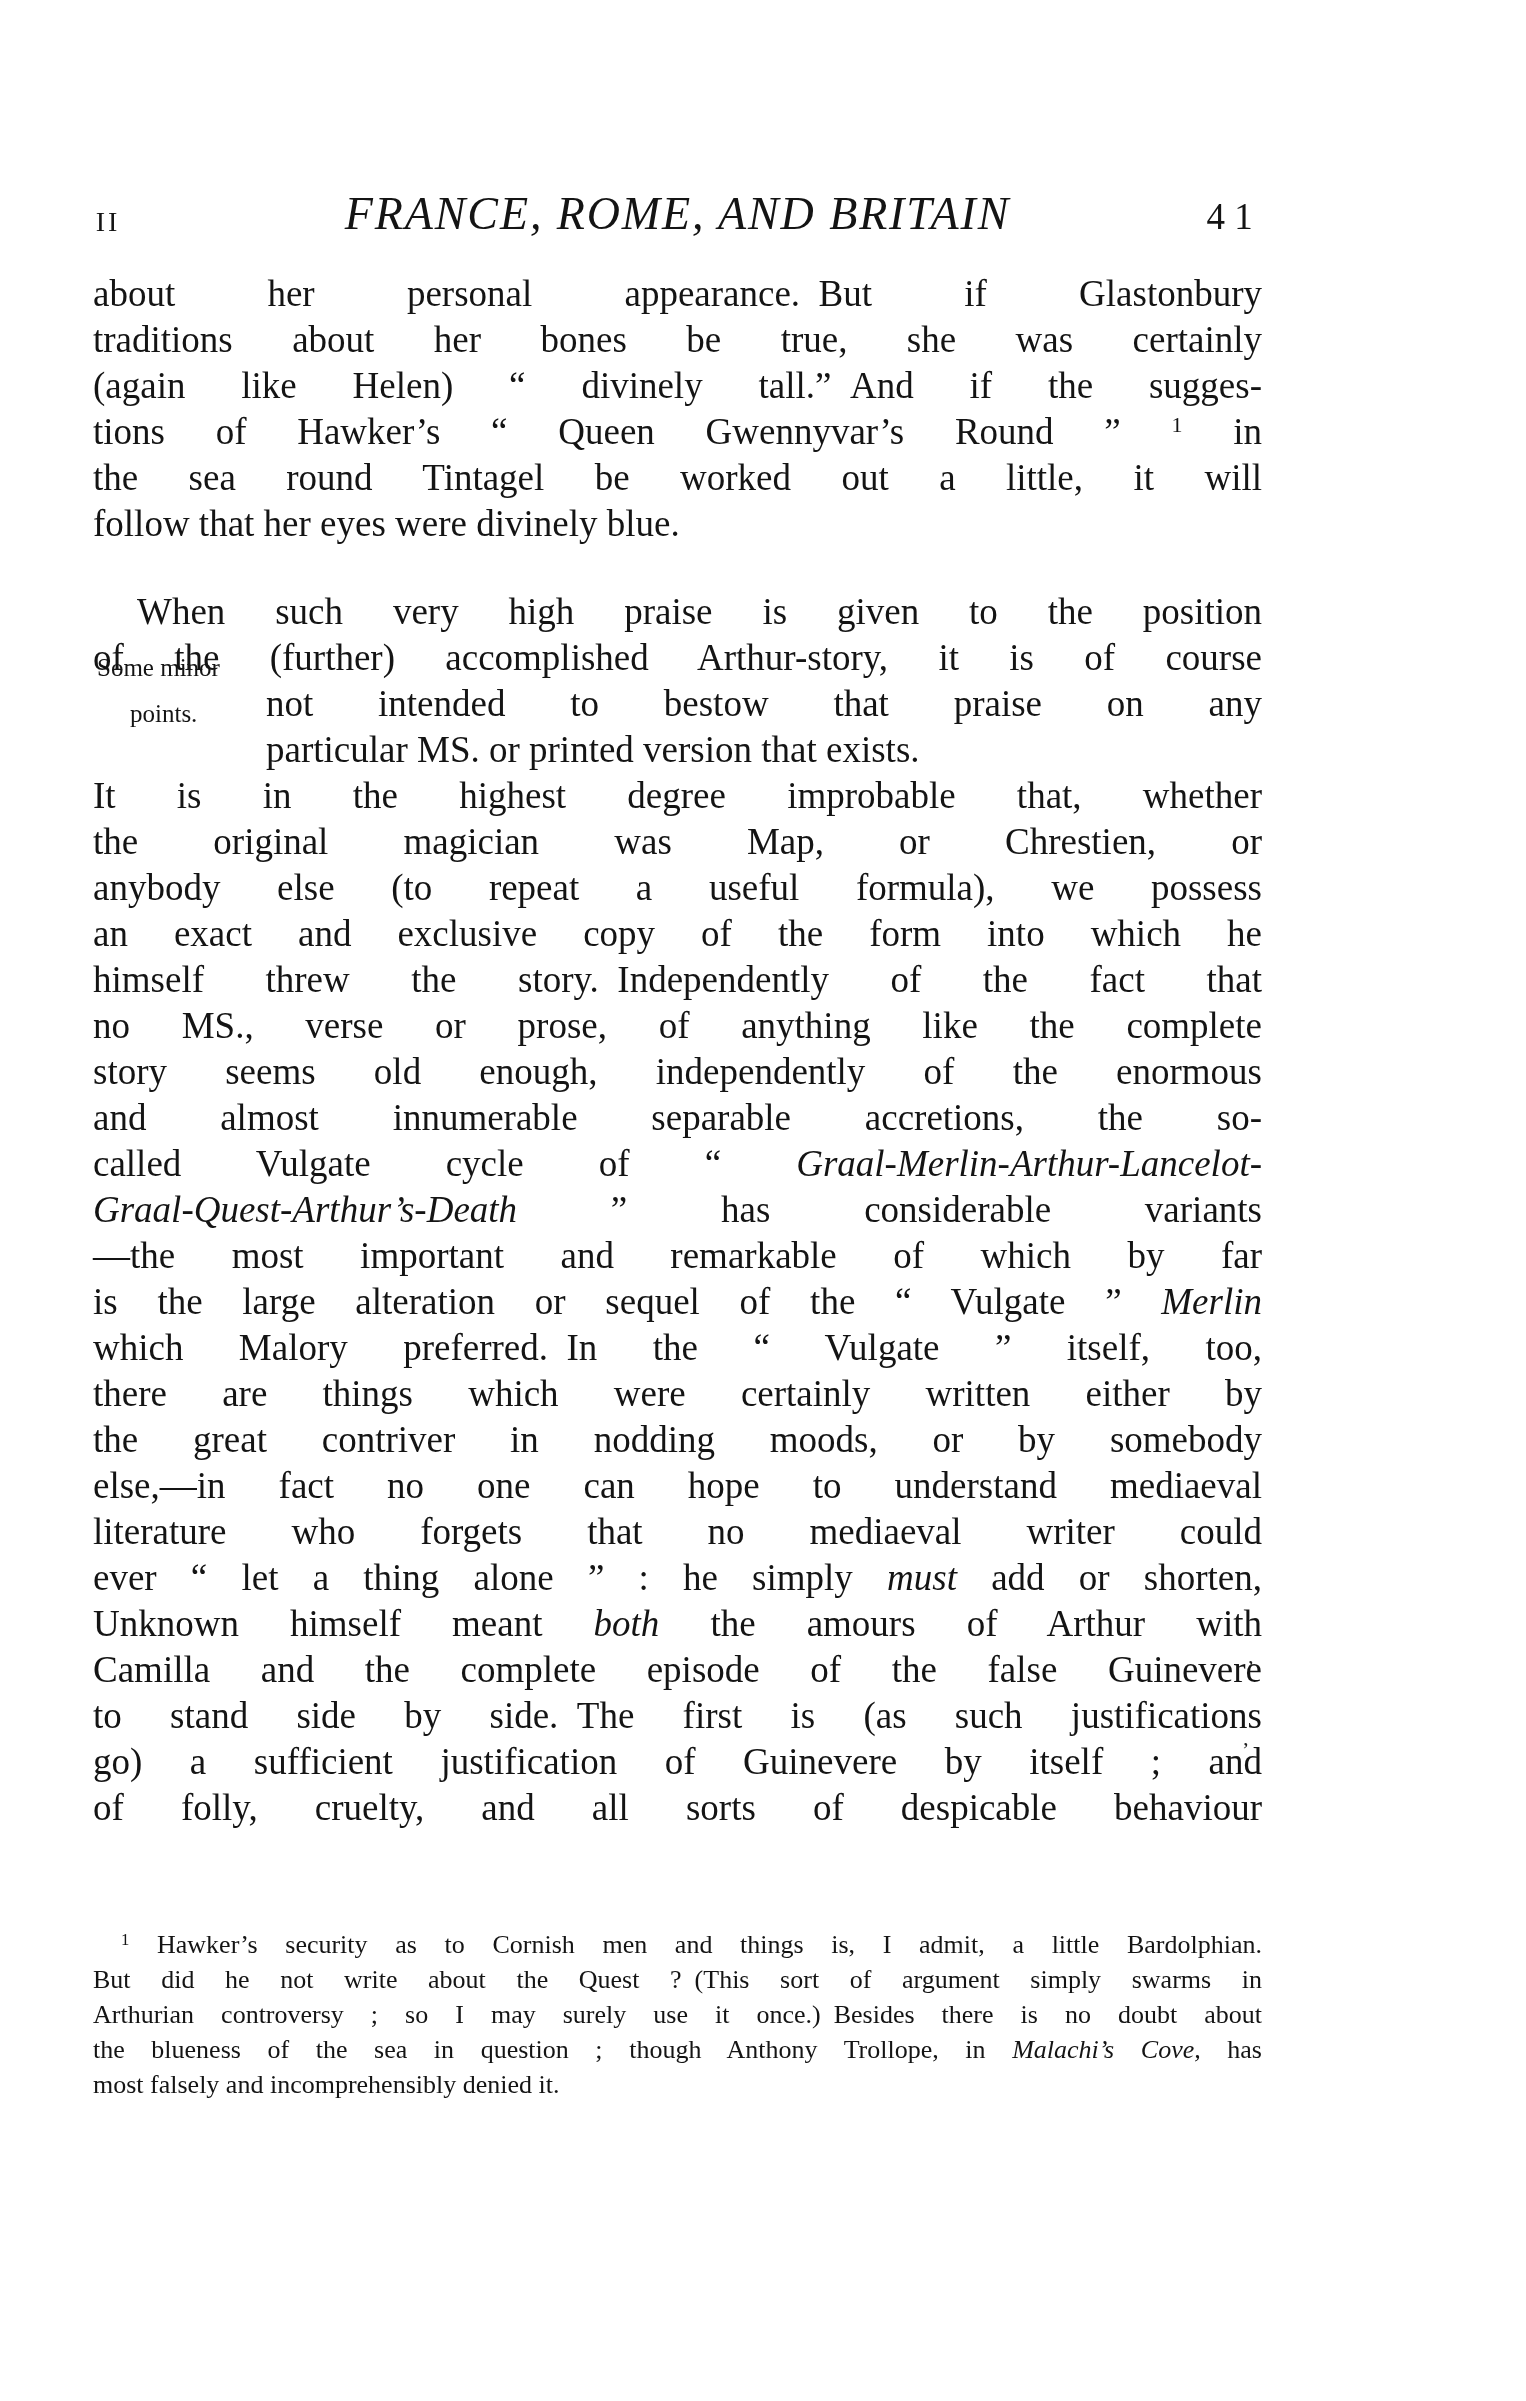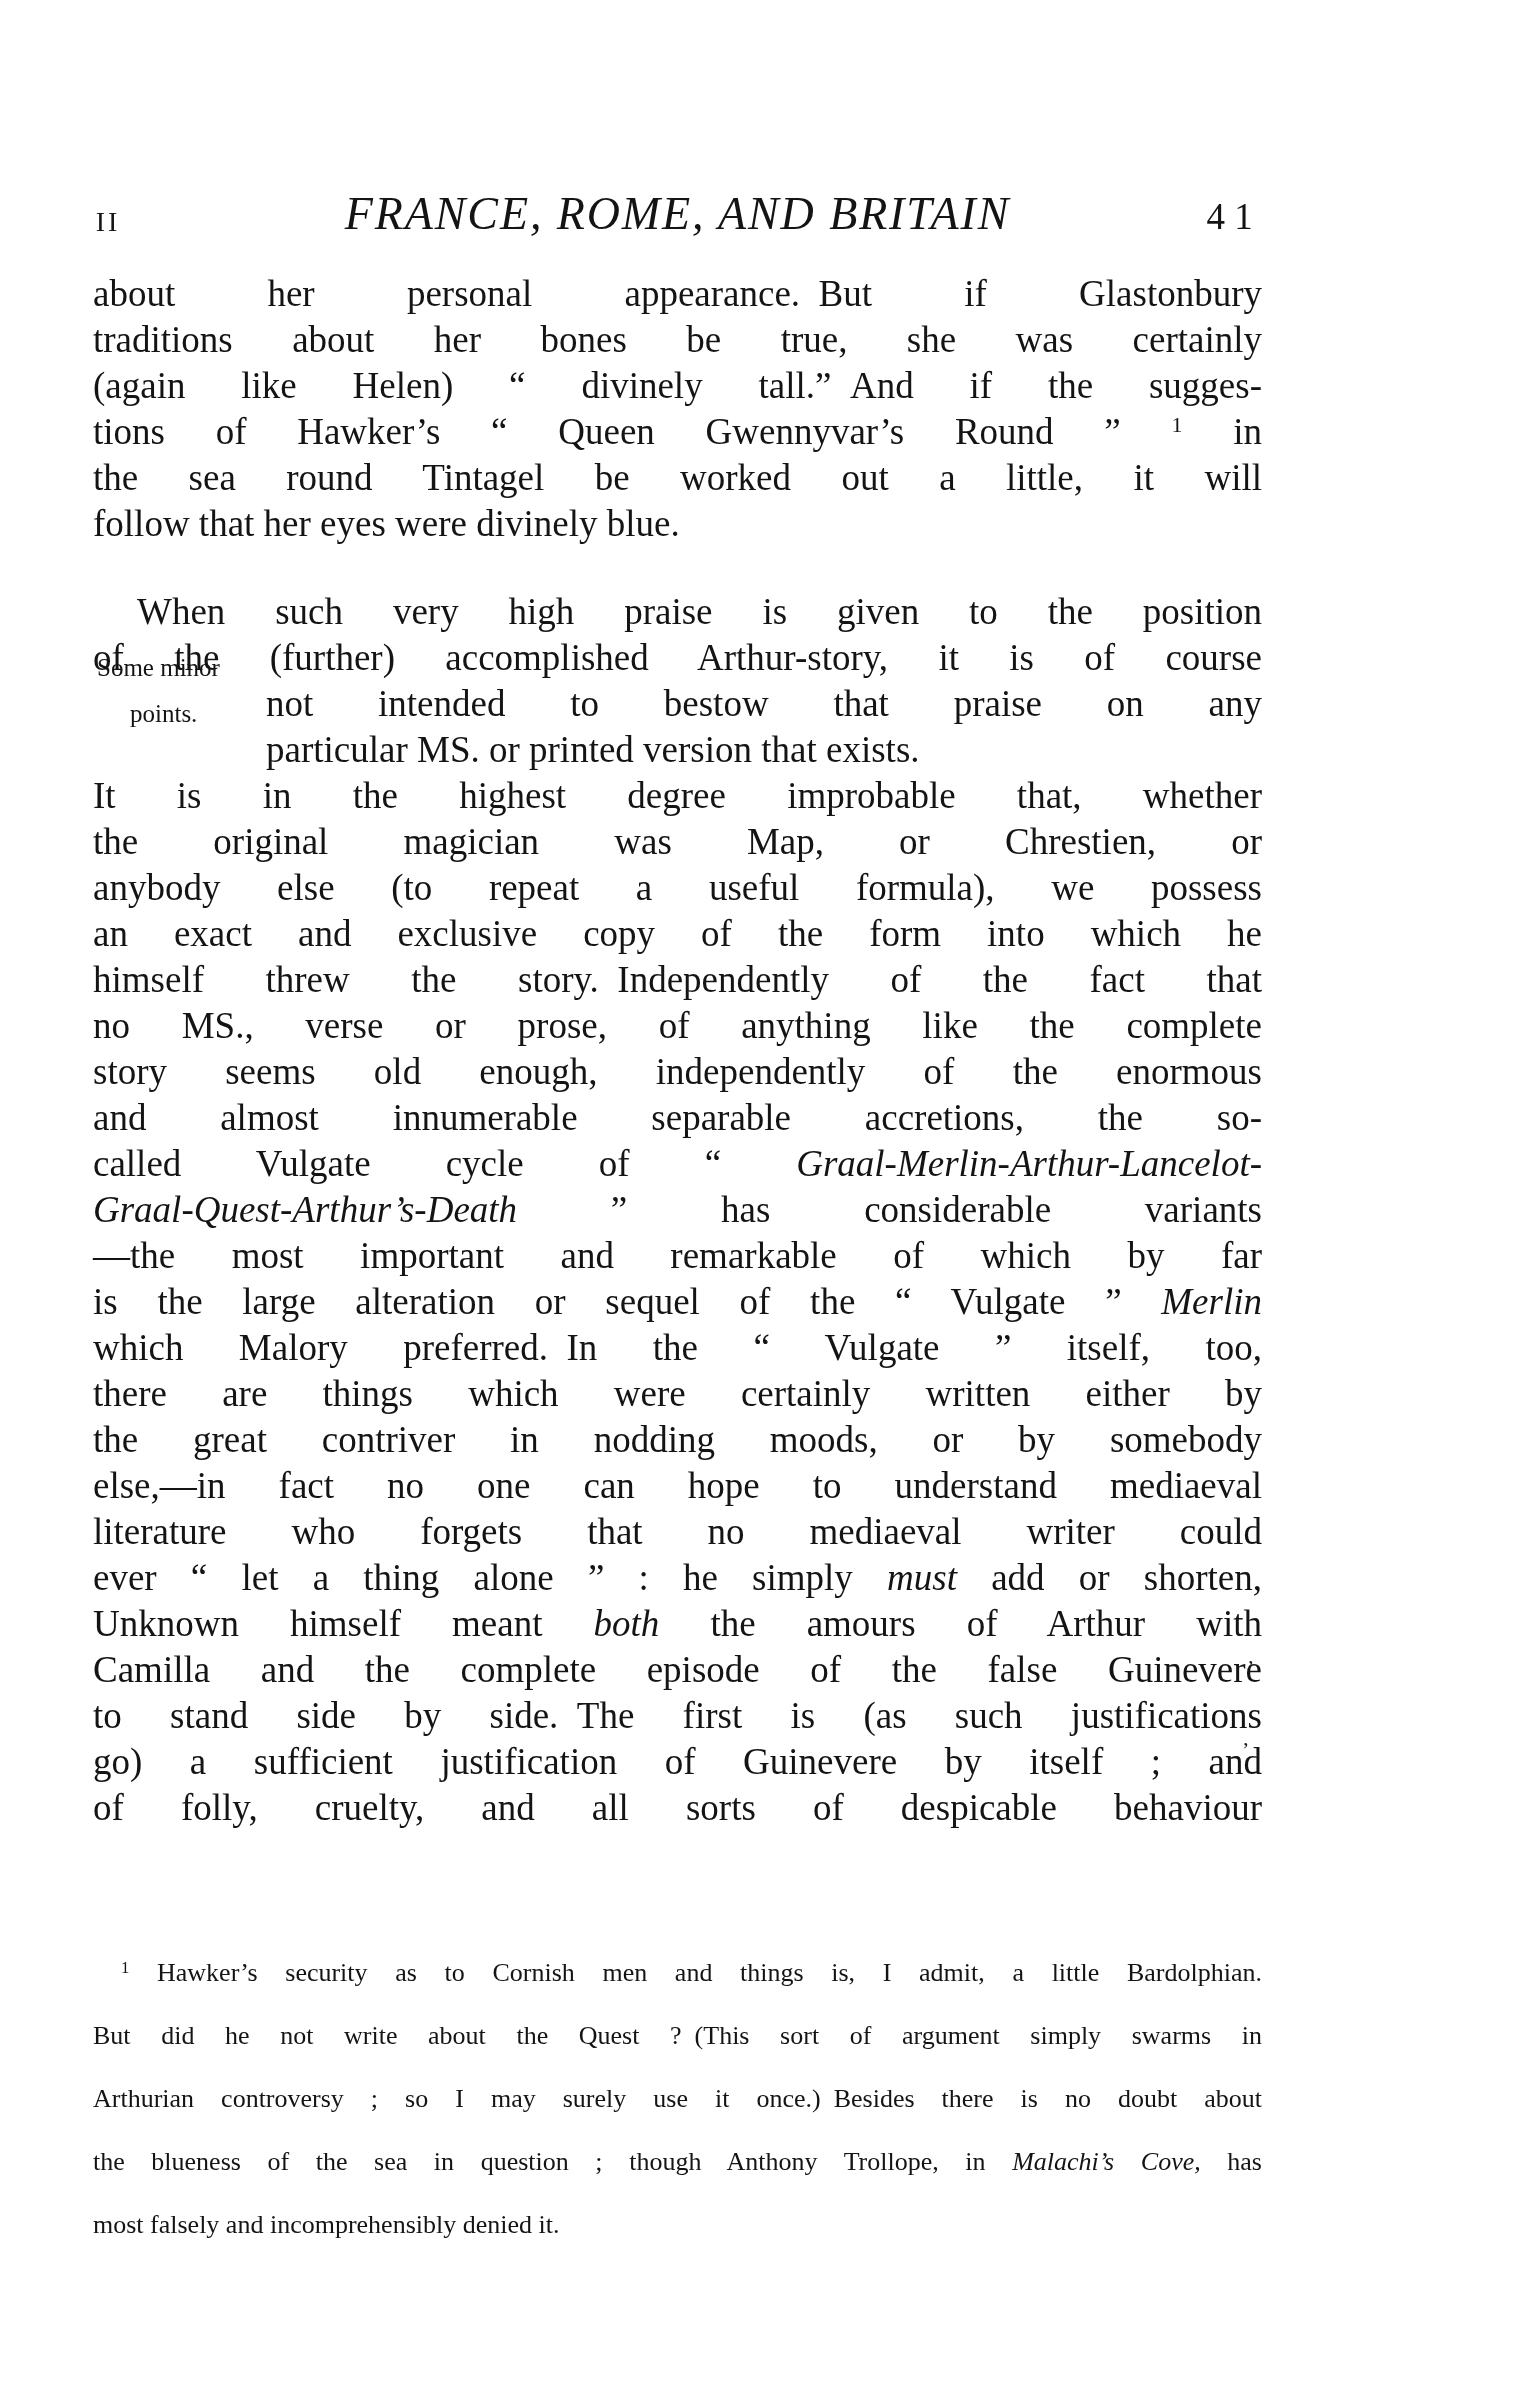--- a/index.html
+++ b/index.html
@@ -47,21 +47,21 @@
   .margin-note {
     position: absolute; left: 4px; top: 374px; width: 172px;
     font-size: 25px; line-height: 46px;
   }
   .margin-note .mn2 { text-indent: 33px; }
   .footnote {
     position: absolute; left: 93px; top: 1927px; width: 1169px;
   }
   .fline {
     font-size: 26px; line-height: 35px;
-    text-align: justify; text-align-last: justify; margin-top: 28px;
+    text-align: justify; text-align-last: justify;
   }
   .fline.findent { text-indent: 28px; }
   .fline.flush { text-align-last: left; }
   .fline .sup { font-size: 16.7px; top: -8.3px; }
   .stray-mark {
     position: absolute; font-size: 22px; line-height: 1; color: #222;
   }
   #stray1 { left: 1247px; top: 1657px; }
   #stray2 { left: 1242px; top: 1739px; }
 </style>

